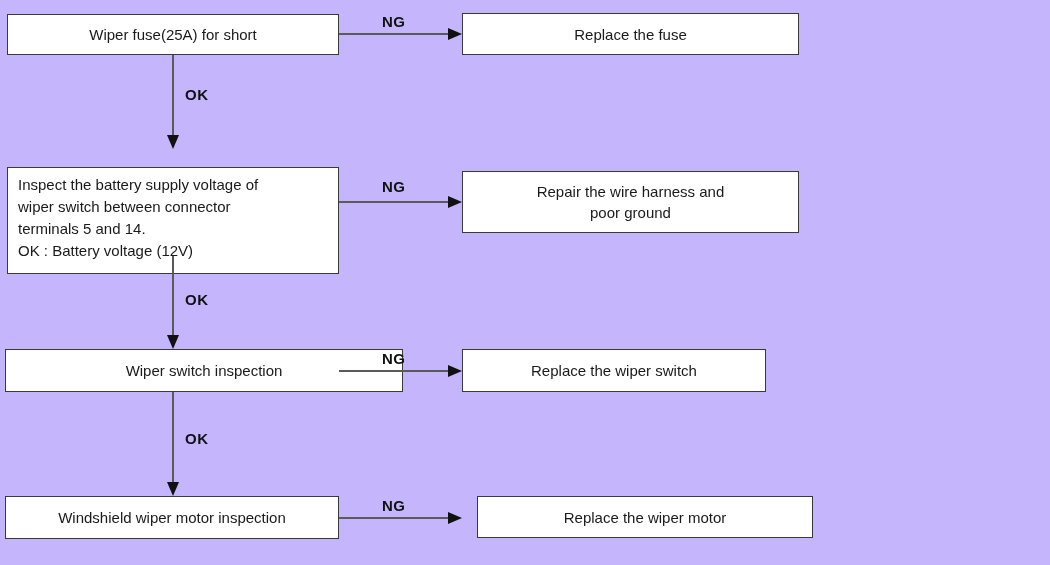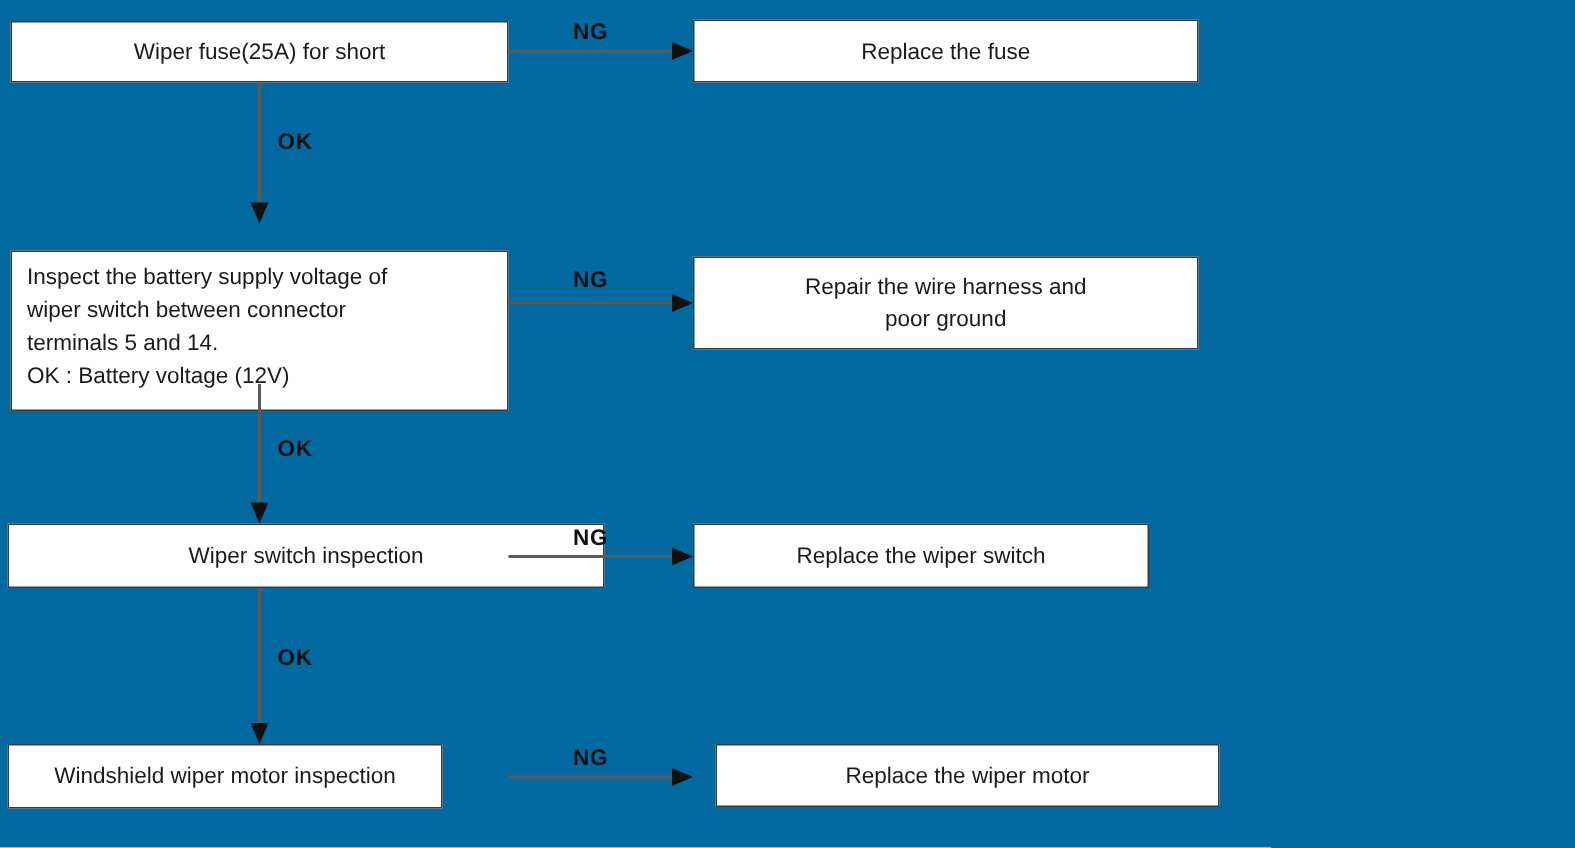--- a/index.html
+++ b/index.html
@@ -4,21 +4,21 @@
 <style>
   html, body {
     margin: 0;
     padding: 0;
     background: #ffffff;
   }
   #canvas {
     position: relative;
     width: 1050px;
     height: 565px;
-    background: #0369a1;
+    background: #c4b5fd;
     font-family: "Liberation Sans", sans-serif;
     color: #1a1a1a;
     overflow: hidden;
   }
   .box {
     position: absolute;
     border: 1.5px solid #3a3a3a;
     background: #ffffff;
     box-sizing: border-box;
     font-size: 15px;
@@ -103,19 +103,19 @@
   <div class="box" style="left:5px; top:349px; width:398px; height:43px;">Wiper switch inspection</div>
   <div class="hline" style="left:339px; top:370px; width:110px;"></div>
   <div class="arr-r" style="left:448px; top:365px;"></div>
   <div class="lbl" style="left:382px; top:350px;">NG</div>
   <div class="box" style="left:462px; top:349px; width:304px; height:43px;">Replace the wiper switch</div>
 
   <div class="vline" style="left:172px; top:392px; height:90px;"></div>
   <div class="arr-d" style="left:167px; top:482px;"></div>
   <div class="lbl" style="left:185px; top:430px;">OK</div>
 
-  <div class="box" style="left:5px; top:496px; width:290px; height:43px;">Windshield wiper motor inspection</div>
+  <div class="box" style="left:5px; top:496px; width:334px; height:43px;">Windshield wiper motor inspection</div>
   <div class="hline" style="left:339px; top:517px; width:110px;"></div>
   <div class="arr-r" style="left:448px; top:512px;"></div>
   <div class="lbl" style="left:382px; top:497px;">NG</div>
   <div class="box" style="left:462px; top:496px; width:336px; height:42px;margin-left:15px;">Replace the wiper motor</div>
 
 </div>
 
 </body></html>

